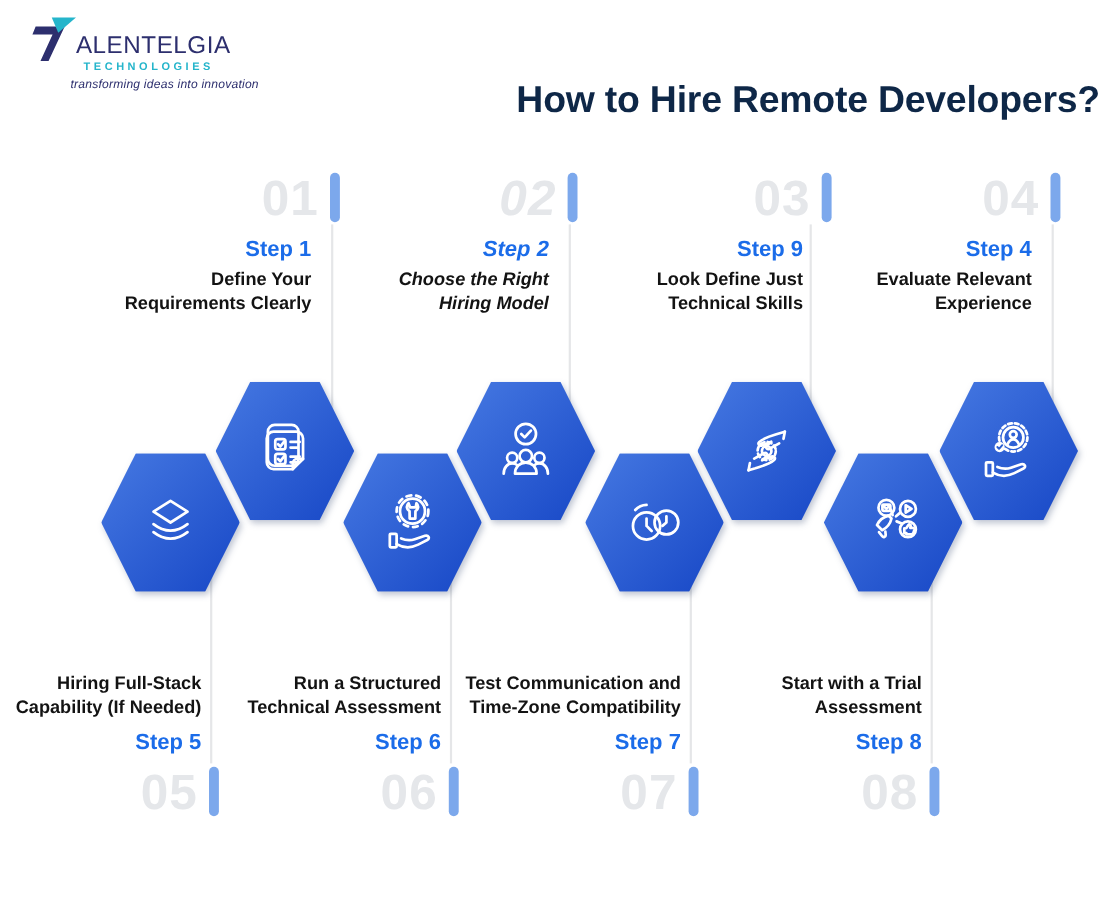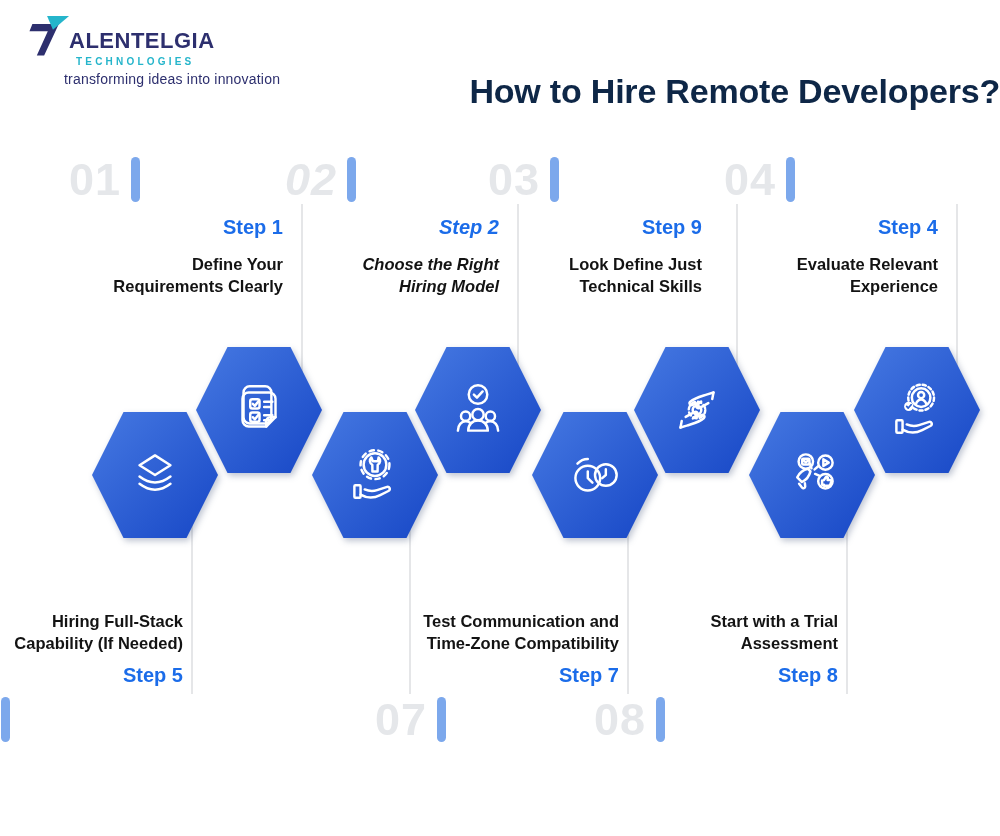--- a/index.html
+++ b/index.html
@@ -8,39 +8,39 @@
     --hex-light:#4679e2; --hex-dark:#1747c6; --logo-navy:#2d2f6e; --logo-teal:#25b5cb;
   }
   *{box-sizing:border-box;margin:0;padding:0;}
   body{background:#fff;font-family:"Liberation Sans",sans-serif;}
   .canvas{position:relative;width:1000px;height:836px;background:#fff;overflow:hidden;}
 
   
   .logo{position:absolute;left:28px;top:14px;z-index:5;}
   .logo-row{display:flex;align-items:flex-end;}
   .logo-mark svg{width:44px;height:42px;display:block;}
-  .logo-name{font-size:22px;font-weight:700;color:var(--logo-navy);letter-spacing:.5px;line-height:1;margin:0 0 4px -3px;}
+  .logo-name{font-size:22px;font-weight:400;color:var(--logo-navy);letter-spacing:.5px;line-height:1;margin:0 0 4px -3px;}
   .logo-sub{font-size:10px;font-weight:700;color:var(--logo-teal);letter-spacing:3.2px;line-height:1;margin:1px 0 0 48px;}
-  .logo-tagline{font-size:14px;color:var(--logo-navy);margin:4px 0 11px 36px;letter-spacing:.2px;}
+  .logo-tagline{font-style:italic;font-size:11px;color:var(--logo-navy);margin:4px 0 11px 36px;letter-spacing:.2px;}
 
   .page-title{position:absolute;top:72px;left:0;width:100%;text-align:right;
     font-size:34px;font-weight:800;color:var(--title-navy);letter-spacing:-.2px;z-index:4;}
 
   
   .vline{position:absolute;width:2px;background:var(--line-gray);z-index:1;}
 
   
   .step-block{position:absolute;z-index:3;text-align:right;}
   .top-block{width:240px;top:156px;}
   .bottom-block{width:260px;top:610px;}
-  .num-row{display:flex;align-items:center;gap:10px;height:46px;}
+  .num-row{display:flex;justify-content:flex-end;align-items:center;gap:10px;height:46px;}
   .big-num{font-size:45px;font-weight:700;color:var(--number-gray);letter-spacing:1px;line-height:1;}
   .bar{width:9px;height:45px;border-radius:5px;background:var(--bar-blue);}
   .step-label{color:var(--accent-blue);font-size:20px;font-weight:700;margin-top:13px;line-height:1.2;}
-  .step-title{font-size:16.5px;font-weight:700;color:var(--text-dark);line-height:1.35;margin-top:14px;}
+  .step-title{font-size:16.5px;font-weight:700;color:var(--text-dark);line-height:1.35;margin-top:4px;}
   .top-block .step-label,.top-block .step-title{padding-right:26px;}
   .bottom-block .step-title{margin-top:0;padding-right:16px;}
   .bottom-block .step-label{margin-top:8px;padding-right:16px;}
   .bottom-block .num-row{margin-top:10px;}
 
   
   .hex-wrap{position:absolute;width:126px;height:126px;z-index:2;
     filter:drop-shadow(2px 3px 3px rgba(25,45,95,.28));}
   .hex{width:100%;height:100%;
     clip-path:polygon(25% 0%,75% 0%,100% 50%,75% 100%,25% 100%,0% 50%);
@@ -97,21 +97,21 @@
       <span class="big-num">02</span>
       <span class="bar"></span>
     </div>
     <div class="step-label">Step 2</div>
     <div class="step-title">
       <span>Choose the Right</span><br>
       <span>Hiring Model</span>
     </div>
   </div>
 
-  <div class="step-block top-block" style="right:272px;">
+  <div class="step-block top-block" style="right:244px;">
     <div class="num-row">
       <span class="big-num">03</span>
       <span class="bar"></span>
     </div>
     <div class="step-label">Step 9</div>
     <div class="step-title">
       <span>Look Define Just</span><br>
       <span>Technical Skills</span>
     </div>
   </div>
@@ -133,20 +133,31 @@
       <span>Hiring Full-Stack</span><br>
       <span>Capability (If Needed)</span>
     </div>
     <div class="step-label">Step 5</div>
     <div class="num-row">
       <span class="big-num">05</span>
       <span class="bar"></span>
     </div>
   </div>
 
+  <div class="step-block bottom-block" style="right:583px;">
+    <div class="step-title">
+      <span>Run a Structured</span><br>
+      <span>Technical Assessment</span>
+    </div>
+    <div class="step-label">Step 6</div>
+    <div class="num-row">
+      <span class="big-num">06</span>
+      <span class="bar"></span>
+    </div>
+  </div>
 
   <div class="step-block bottom-block" style="right:365px;">
     <div class="step-title">
       <span>Test Communication and</span><br>
       <span>Time-Zone Compatibility</span>
     </div>
     <div class="step-label">Step 7</div>
     <div class="num-row">
       <span class="big-num">07</span>
       <span class="bar"></span>

